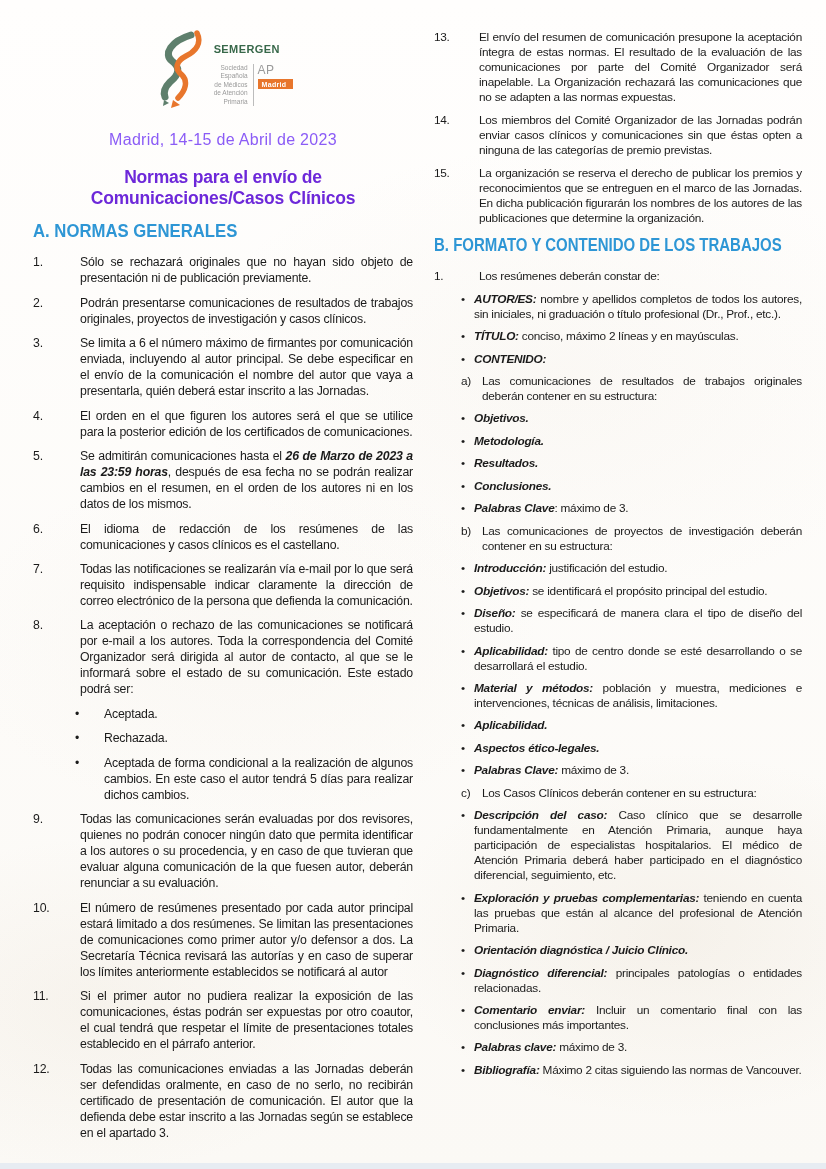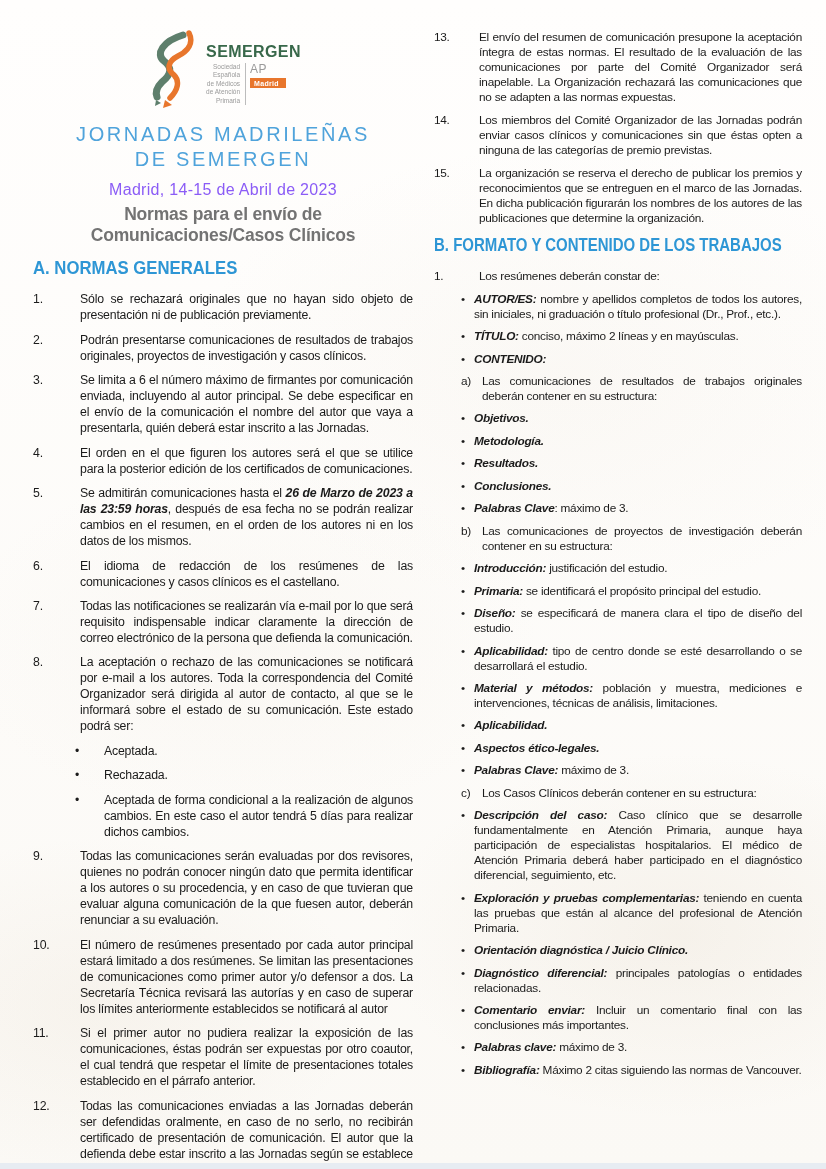--- a/index.html
+++ b/index.html
@@ -14,30 +14,30 @@
       linear-gradient(#fffefd,#fbf9f5);
   }
   .columns{display:flex;gap:21px;padding:30px 26px 0 33px;}
   .col-left{width:380px;flex:none;}
   .col-right{width:368px;flex:none;}
 
   
   .header{text-align:center;margin-bottom:12px;}
   .logo{display:inline-flex;align-items:flex-start;gap:7px;margin:0 auto 8px;}
   .logo-text{display:flex;flex-direction:column;align-items:flex-start;padding-top:14px;}
-  .brand{color:#38684A;font-weight:bold;font-size:16px;letter-spacing:.4px;line-height:1;}
-  .logo-sub{display:flex;align-items:stretch;margin-top:3px;}
+  .brand{color:#38684A;font-weight:bold;font-size:11px;letter-spacing:.4px;line-height:1;}
+  .logo-sub{display:flex;align-items:stretch;margin-top:9px;}
   .soc{font-size:6.5px;color:#9a9a9a;line-height:1.3;text-align:right;padding-right:5px;}
   .ap-col{display:flex;flex-direction:column;align-items:flex-start;border-left:1px solid #bcbcbc;padding-left:4px;gap:3px;}
   .ap{font-size:12px;color:#9a9a9a;letter-spacing:.5px;line-height:1;}
   .madrid{background:#E8762C;color:#fff;font-size:7px;font-weight:bold;padding:1.5px 7px 1.5px 4px;letter-spacing:.3px;}
 
   .title{color:#4FA3DB;font-size:20px;letter-spacing:2.6px;line-height:1.25;font-weight:400;}
   .date{font-size:16px;color:#8b5cf6;margin-top:9px;letter-spacing:.3px;}
-  .subtitle{color:#737373;font-weight:bold;font-size:17.5px;line-height:1.18;margin-top:5px;letter-spacing:-.2px;}
+  .subtitle{color:#6d28d9;font-weight:bold;font-size:17.5px;line-height:1.18;margin-top:18px;letter-spacing:-.2px;}
 
   
   .section-heading{color:#2E96D5;font-weight:bold;font-size:19px;margin:0 0 13px;white-space:nowrap;transform-origin:left center;}
   .sh-a{transform:scaleX(.88);margin-top:6px;}
   .sh-b{transform:scaleX(.81);font-size:18.5px;}
 
   
   .item,.sub{display:flex;font-size:12.3px;line-height:1.3;letter-spacing:-.2px;margin-bottom:8.5px;gap:18px;}
   .item .num{flex:none;width:29px;}
   .item .txt,.sub .txt,.node .txt{flex:1;text-align:justify;}
@@ -83,24 +83,20 @@
                 <div>de Atención</div>
                 <div>Primaria</div>
               </span>
             <span class="ap-col">
               <span class="ap">AP</span>
               <span class="madrid">Madrid</span>
             </span>
           </span>
         </span>
       </div>
-      <div class="title">
-        <div>JORNADAS MADRILEÑAS</div>
-        <div>DE SEMERGEN</div>
-      </div>
       <div class="date">Madrid, 14-15 de Abril de 2023</div>
       <div class="subtitle">
         <div>Normas para el envío de</div>
         <div>Comunicaciones/Casos Clínicos</div>
       </div>
     </div>
 
     <h2 class="section-heading sh-a">A. NORMAS GENERALES</h2>
     <div id="items-left">
         <div class="item">
@@ -229,21 +225,21 @@
         <div class="node letter">
           <span class="marker">b)</span>
           <div class="txt"><span>Las comunicaciones de proyectos de investigación deberán contener en su estructura:</span></div>
         </div>
         <div class="node bullet">
           <span class="marker">•</span>
           <div class="txt"><span class="b">Introducción:</span><span> justificación del estudio.</span></div>
         </div>
         <div class="node bullet">
           <span class="marker">•</span>
-          <div class="txt"><span class="b">Primaria:</span><span> se identificará el propósito principal del estudio.</span></div>
+          <div class="txt"><span class="b">Objetivos:</span><span> se identificará el propósito principal del estudio.</span></div>
         </div>
         <div class="node bullet">
           <span class="marker">•</span>
           <div class="txt"><span class="b">Diseño:</span><span> se especificará de manera clara el tipo de diseño del estudio.</span></div>
         </div>
         <div class="node bullet">
           <span class="marker">•</span>
           <div class="txt"><span class="b">Aplicabilidad:</span><span> tipo de centro donde se esté desarrollando o se desarrollará el estudio.</span></div>
         </div>
         <div class="node bullet">

